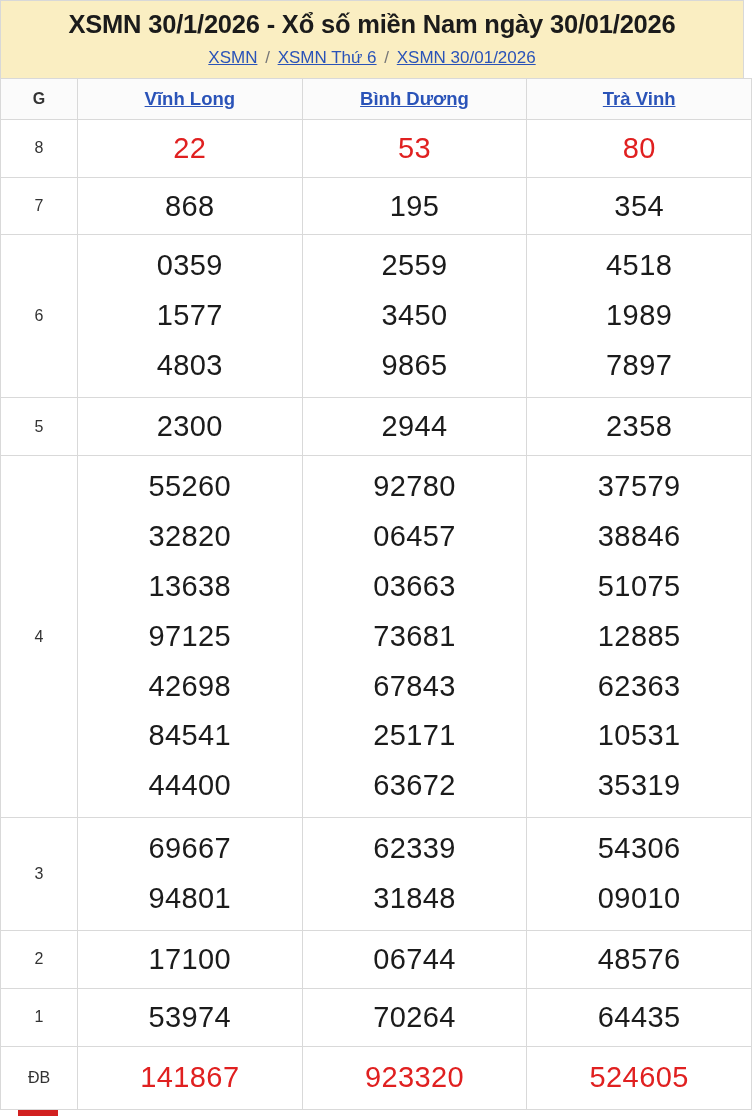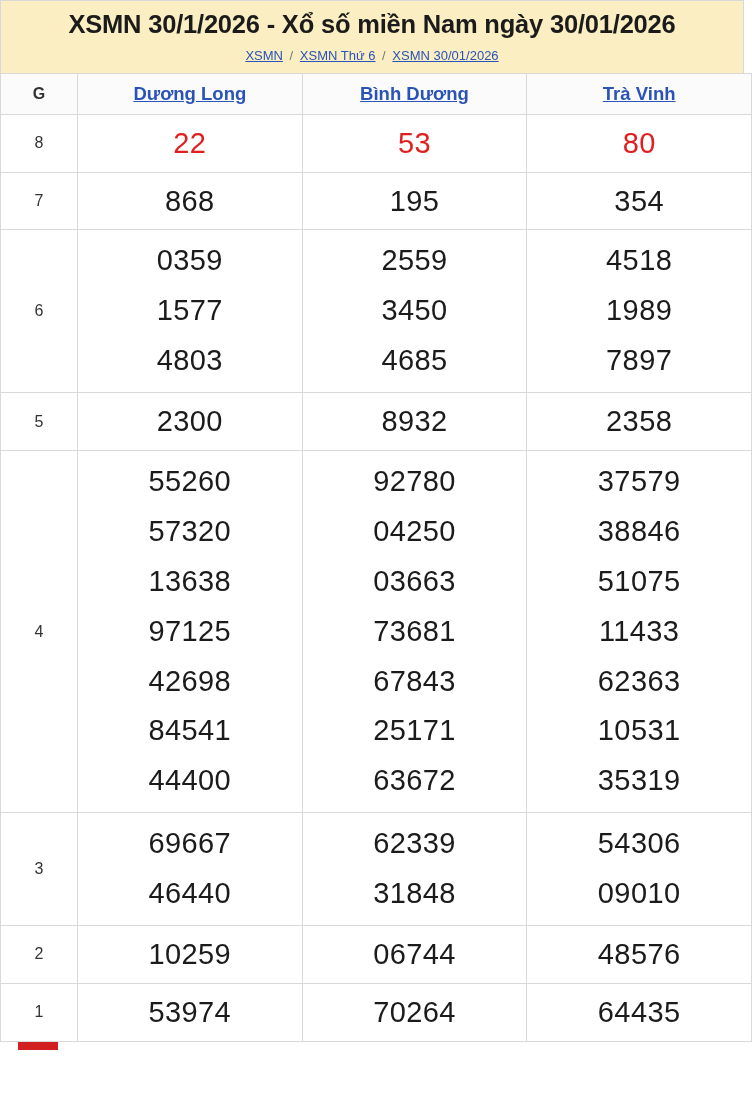--- a/index.html
+++ b/index.html
@@ -27,21 +27,21 @@
   }
   .header-title {
     font-size: 25.5px;
     font-weight: bold;
     color: #1b1b1b;
     line-height: 1.2;
     letter-spacing: -0.2px;
   }
   .breadcrumb {
     margin-top: 8px;
-    font-size: 13px;
+    font-size: 17px;
     color: #444444;
   }
   .breadcrumb a {
     color: #2a53b8;
     text-decoration: underline;
   }
   .breadcrumb .sep {
     color: #777777;
     padding: 0 3px;
   }
@@ -123,21 +123,21 @@
       <span class="sep">/</span>
       <a href="#">XSMN 30/01/2026</a>
     </div>
   </div>
 
   <table class="results">
     <thead>
       <tr>
         <th class="g-col">G</th>
         <th class="prov">
-          <a href="#">Dương Long</a>
+          <a href="#">Vĩnh Long</a>
         </th>
         <th class="prov">
           <a href="#">Bình Dương</a>
         </th>
         <th class="prov">
           <a href="#">Trà Vinh</a>
         </th>
       </tr>
     </thead>
     <tbody>
@@ -168,107 +168,119 @@
         <tr class="row-6">
           <td class="g-cell">6</td>
           <td class="nums">
             <div class="num">0359</div>
             <div class="num">1577</div>
             <div class="num">4803</div>
           </td>
           <td class="nums">
             <div class="num">2559</div>
             <div class="num">3450</div>
-            <div class="num">4685</div>
+            <div class="num">9865</div>
           </td>
           <td class="nums">
             <div class="num">4518</div>
             <div class="num">1989</div>
             <div class="num">7897</div>
           </td>
         </tr>
         <tr class="row-5">
           <td class="g-cell">5</td>
           <td class="nums">
             <div class="num">2300</div>
           </td>
           <td class="nums">
-            <div class="num">8932</div>
+            <div class="num">2944</div>
           </td>
           <td class="nums">
             <div class="num">2358</div>
           </td>
         </tr>
         <tr class="row-4">
           <td class="g-cell">4</td>
           <td class="nums">
             <div class="num">55260</div>
-            <div class="num">57320</div>
+            <div class="num">32820</div>
             <div class="num">13638</div>
             <div class="num">97125</div>
             <div class="num">42698</div>
             <div class="num">84541</div>
             <div class="num">44400</div>
           </td>
           <td class="nums">
             <div class="num">92780</div>
-            <div class="num">04250</div>
+            <div class="num">06457</div>
             <div class="num">03663</div>
             <div class="num">73681</div>
             <div class="num">67843</div>
             <div class="num">25171</div>
             <div class="num">63672</div>
           </td>
           <td class="nums">
             <div class="num">37579</div>
             <div class="num">38846</div>
             <div class="num">51075</div>
-            <div class="num">11433</div>
+            <div class="num">12885</div>
             <div class="num">62363</div>
             <div class="num">10531</div>
             <div class="num">35319</div>
           </td>
         </tr>
         <tr class="row-3">
           <td class="g-cell">3</td>
           <td class="nums">
             <div class="num">69667</div>
-            <div class="num">46440</div>
+            <div class="num">94801</div>
           </td>
           <td class="nums">
             <div class="num">62339</div>
             <div class="num">31848</div>
           </td>
           <td class="nums">
             <div class="num">54306</div>
             <div class="num">09010</div>
           </td>
         </tr>
         <tr class="row-2">
           <td class="g-cell">2</td>
           <td class="nums">
-            <div class="num">10259</div>
+            <div class="num">17100</div>
           </td>
           <td class="nums">
             <div class="num">06744</div>
           </td>
           <td class="nums">
             <div class="num">48576</div>
           </td>
         </tr>
         <tr class="row-1">
           <td class="g-cell">1</td>
           <td class="nums">
             <div class="num">53974</div>
           </td>
           <td class="nums">
             <div class="num">70264</div>
           </td>
           <td class="nums">
             <div class="num">64435</div>
+          </td>
+        </tr>
+        <tr class="row-b">
+          <td class="g-cell">ĐB</td>
+          <td class="nums">
+            <div class="num red">141867</div>
+          </td>
+          <td class="nums">
+            <div class="num red">923320</div>
+          </td>
+          <td class="nums">
+            <div class="num red">524605</div>
           </td>
         </tr>
       </tbody>
   </table>
 
   <div class="footer-bar">
     <div class="red-tab"></div>
   </div>
 
 </div>

